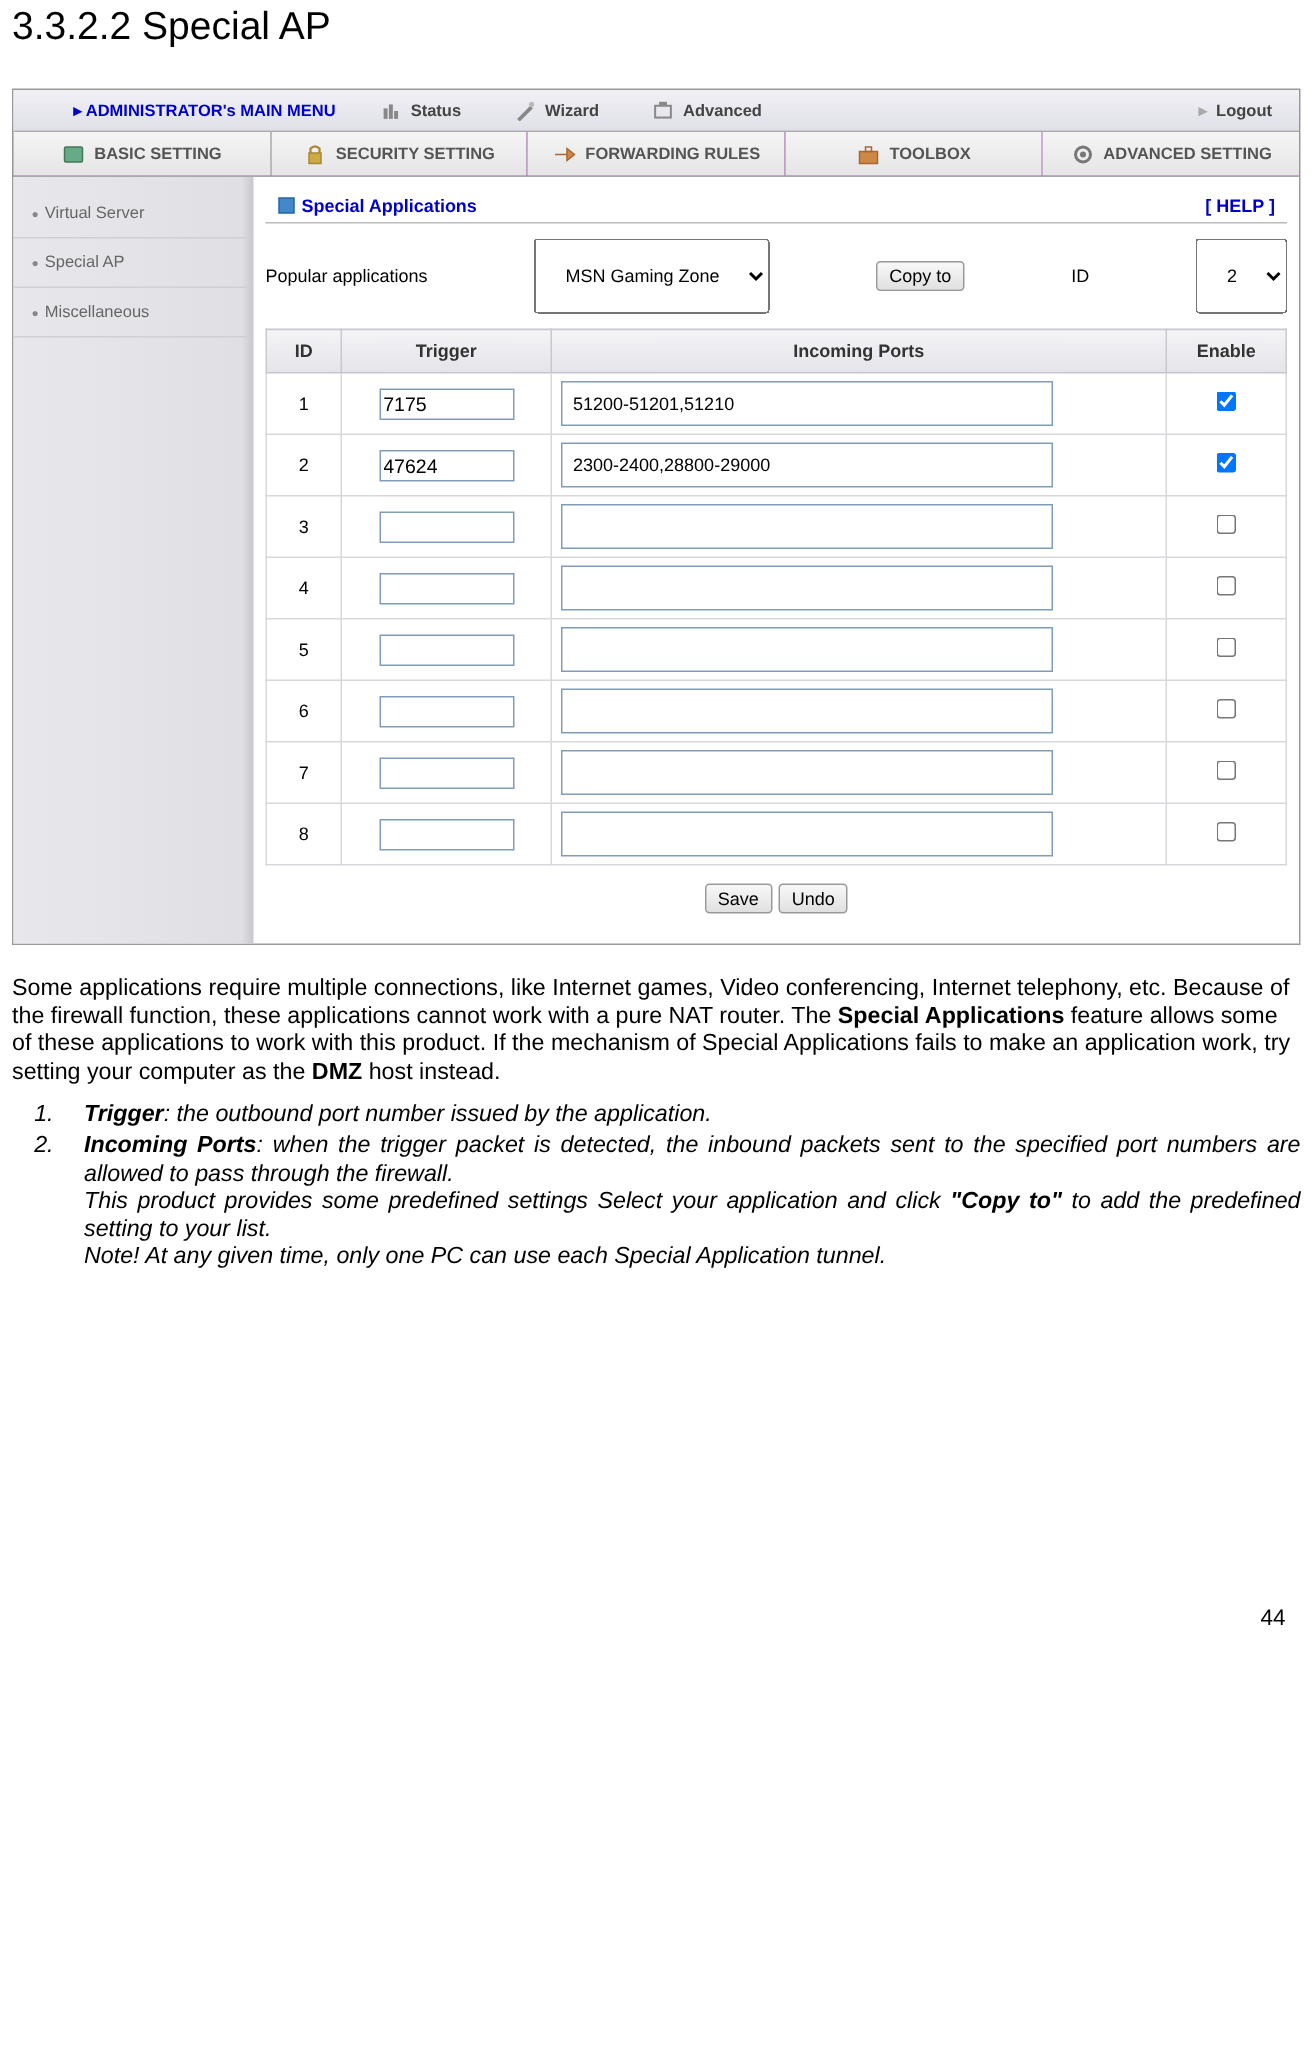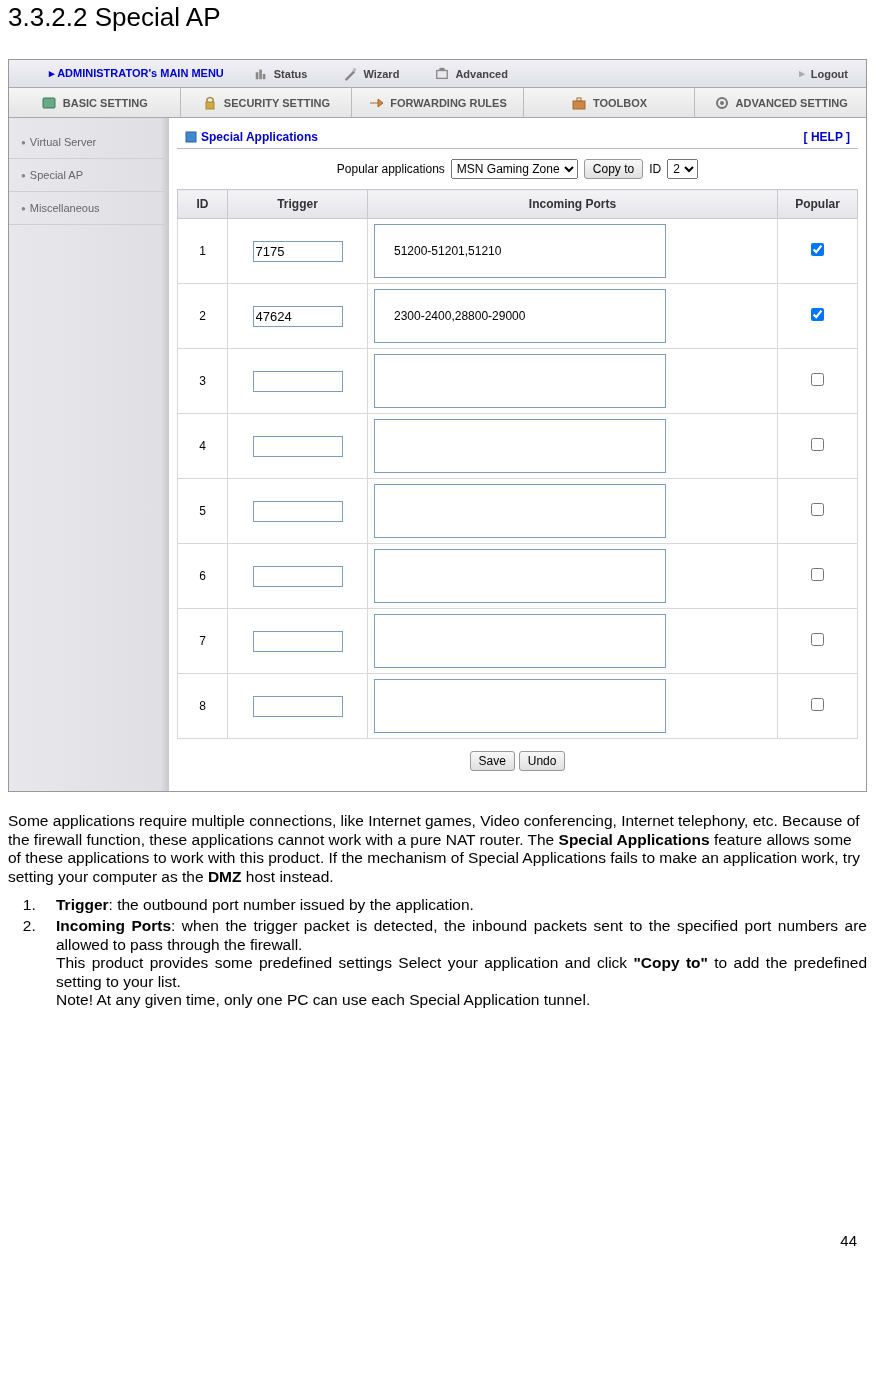--- a/index.html
+++ b/index.html
@@ -34,20 +34,21 @@
     }
     .top-menu-item.right { margin-left: auto; padding-right: 18px; }
     .top-menu-sep { color: #aaa; }
     .mini-icon { width: 14px; height: 14px; display: inline-block; }
     
     .tab-menu {
       display: flex;
       background: #a21caf;
       height: 30px;
       border-bottom: 1px solid #a8a8b0;
+      justify-content: center;
     }
     .tab-item {
       flex: 1;
       display: flex;
       align-items: center;
       justify-content: center;
       gap: 6px;
       font-size: 11px;
       font-weight: bold;
       color: #555;
@@ -85,28 +86,28 @@
       border-bottom: 1px solid #bbb;
       font-size: 12px;
       font-weight: bold;
       color: #0000cc;
     }
     .panel-header-left { display: flex; align-items: center; gap: 4px; }
     .help-link { color: #0000cc; cursor: pointer; }
     
     .popular-row {
       display: flex;
-      justify-content: center;
+      justify-content: space-between;
       align-items: center;
       gap: 6px;
       padding: 10px 0;
       font-size: 12px;
       font-family: Helvetica, Arial, sans-serif;
     }
-    select { font-size: 12px; padding: 1px; }
+    select { font-size: 12px; padding: 16px; }
     .btn {
       font-size: 12px;
       padding: 2px 8px;
       background: linear-gradient(#f8f8f8, #e0e0e0);
       border: 1px solid #999;
       border-radius: 3px;
       cursor: pointer;
     }
     
     .app-table {
@@ -124,36 +125,36 @@
       text-align: center;
     }
     .app-table td {
       border: 1px solid #d8d8dc;
       padding: 5px 6px;
       text-align: center;
       background: #fff;
       height: 34px;
     }
     .trigger-input { width: 90px; font-size: 13px; padding: 2px; border: 1px solid #7f9db9; }
-    .ports-input { width: 292px; font-size: 12px; padding: 19px; border: 1px solid #7f9db9; }
+    .ports-input { width: 328px; font-size: 12px; padding: 7px; border: 1px solid #7f9db9; }
     input[type=checkbox] { cursor: pointer; }
     
     .button-row {
       text-align: center;
       padding: 12px;
     }
     
     .body-text {
       font-family: Arial, sans-serif;
       font-size: 15.5px;
       line-height: 1.2;
       margin-bottom: 10px;
     }
     .body-text b, .list-area b, .list-area strong { font-weight: bold; }
-    ol { padding-left: 32px; font-size: 15.5px; line-height: 1.2; }
+    ol { padding-left: 32px; font-size: 15.5px; line-height: 1.2; font-style: italic; }
     ol li { margin-bottom: 2px; padding-left: 16px; }
     .li2 { text-align: justify; }
     
     .page-num { text-align: right; padding: 220px 10px 10px 0; font-size: 15px; }
   </style>
 </head>
 <body>
 
 <div class="page">
   <h1>3.3.2.2 Special AP</h1>
@@ -264,21 +265,21 @@
             <option>2</option>
           </select>
         </div>
 
         <table class="app-table">
           <thead>
             <tr>
               <th style="width:50px">ID</th>
               <th style="width:140px">Trigger</th>
               <th>Incoming Ports</th>
-              <th style="width:80px">Popular</th>
+              <th style="width:80px">Enable</th>
             </tr>
           </thead>
           <tbody id="table-body">
               <tr>
                 <td>1</td>
                 <td><input class="trigger-input" value="7175" style=""></td>
                 <td style="text-align:left"><input class="ports-input" value="51200-51201,51210" style=""></td>
                 <td><input type="checkbox" checked="" style=""></td>
               </tr>
               <tr>

